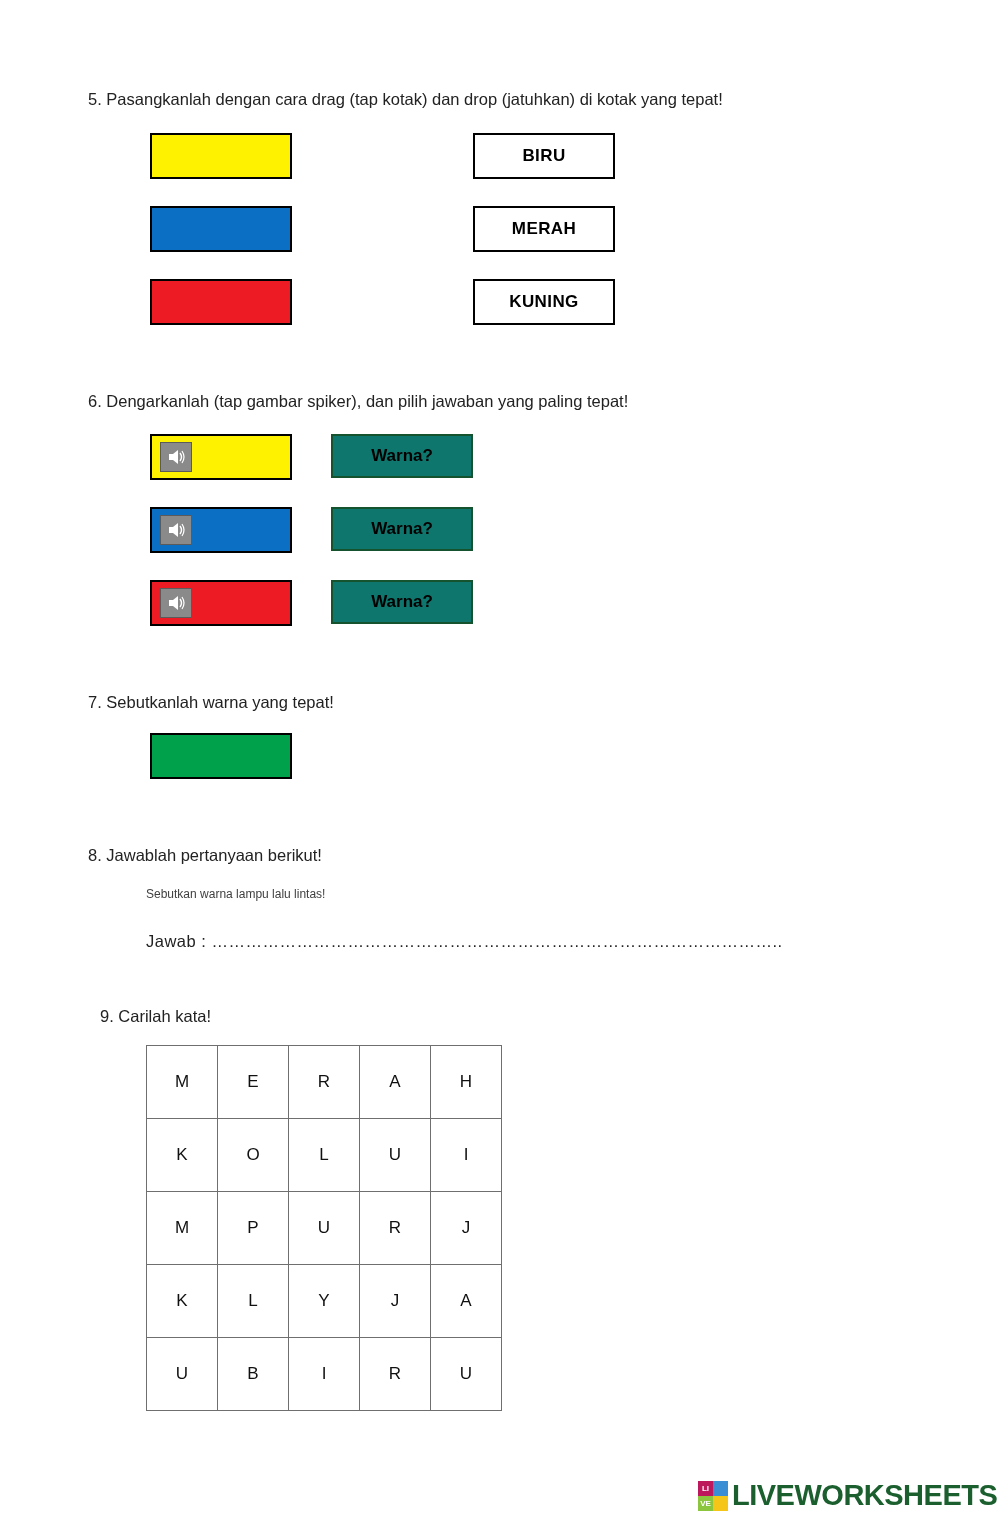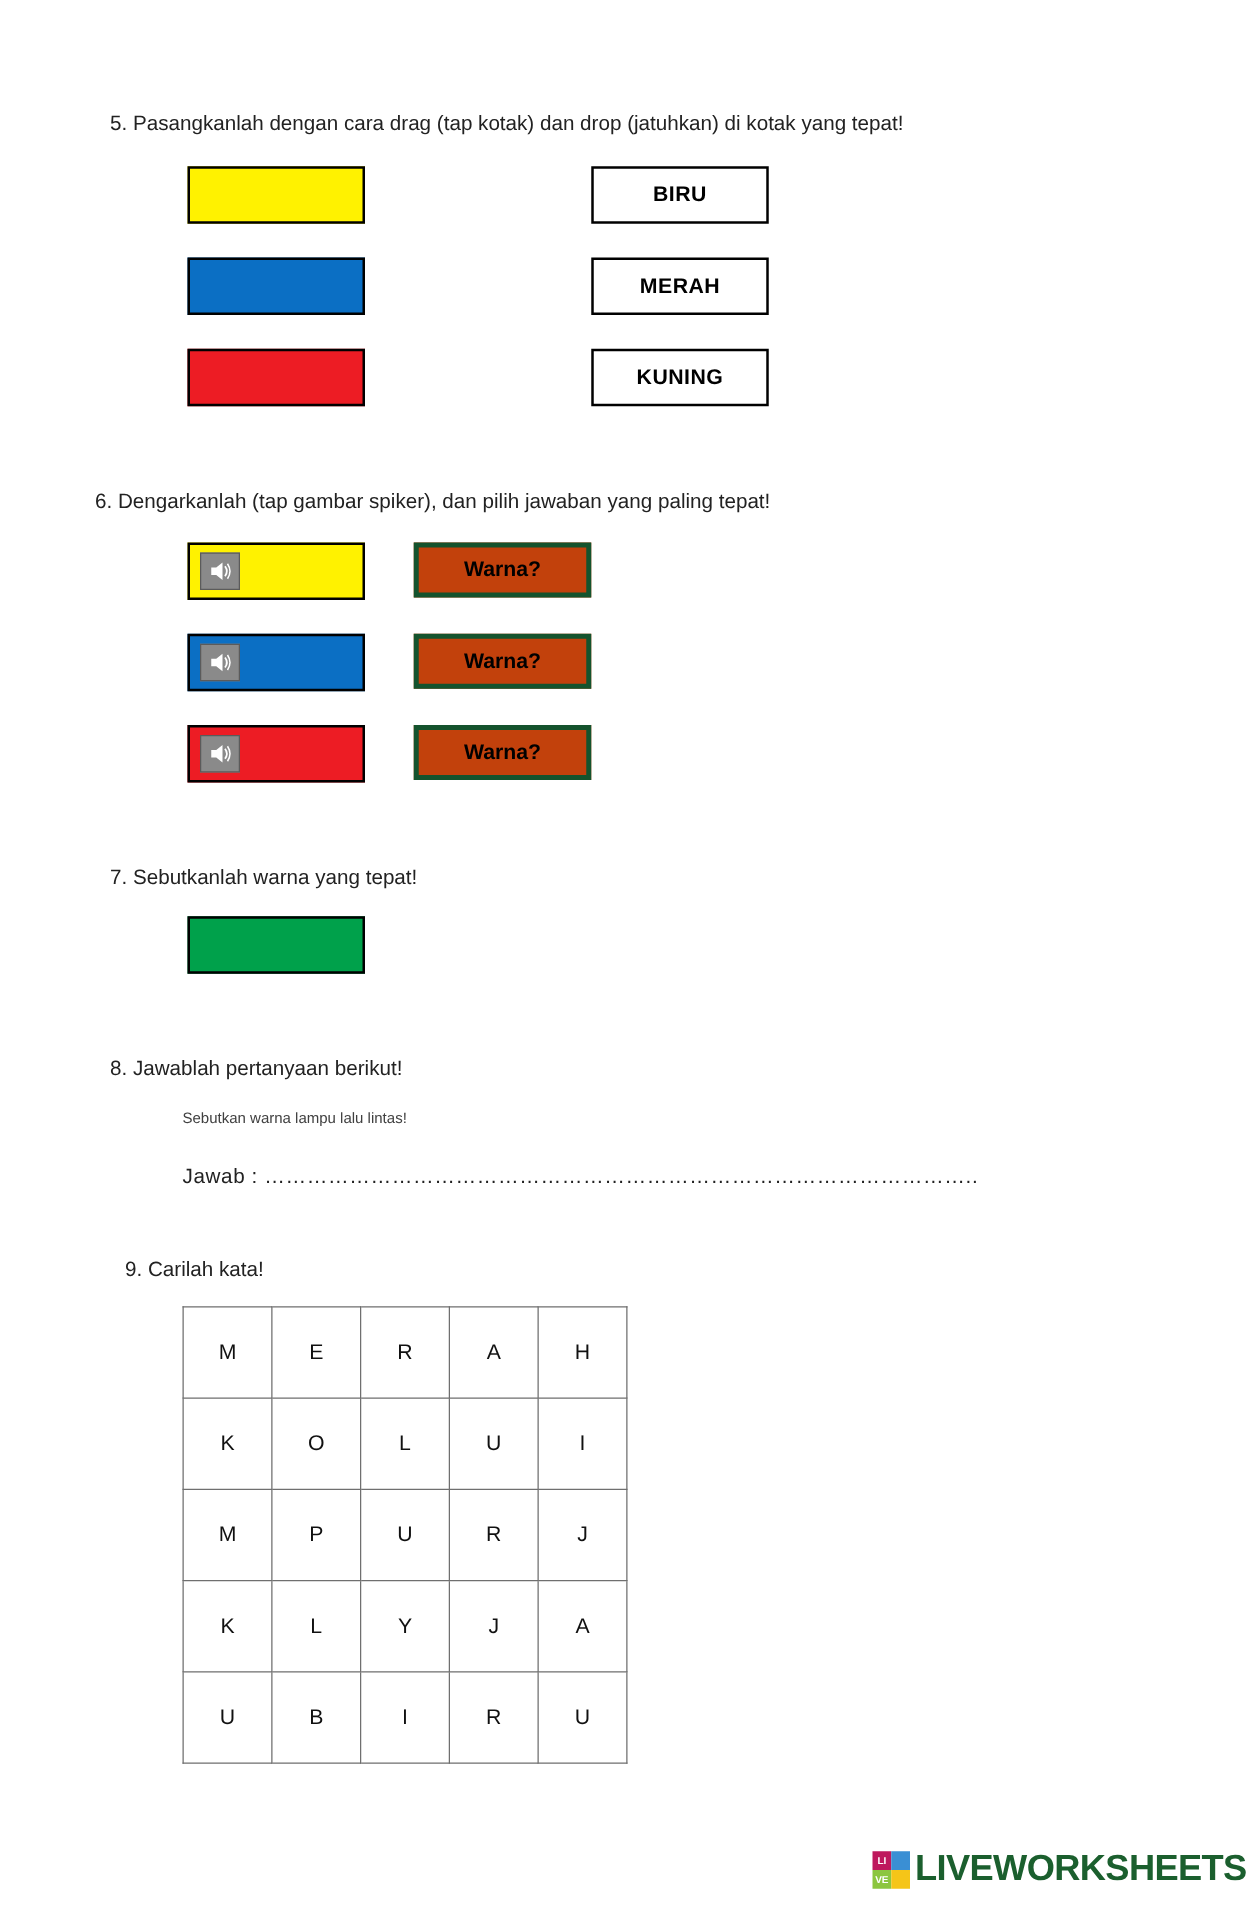--- a/index.html
+++ b/index.html
@@ -49,23 +49,23 @@
     font-size: 17px;
     font-weight: bold;
     letter-spacing: 0.4px;
     text-align: right;
   }
 
   .answer-box {
     position: absolute;
     width: 142px;
     height: 44px;
-    border: 4px solid #14532d;
-    box-sizing: border-box;
-    background: #c2410c;
+    border: 2px solid #14532d;
+    box-sizing: border-box;
+    background: #0f766e;
     display: flex;
     align-items: center;
     justify-content: center;
     font-size: 17px;
     font-weight: bold;
   }
 
   .speaker-box {
     position: absolute;
     width: 142px;
@@ -160,21 +160,21 @@
   <div class="q-text" style="left:88px; top:90px;">5. Pasangkanlah dengan cara drag (tap kotak) dan drop (jatuhkan) di kotak yang tepat!</div>
 
   <div class="color-box" id="q5-c0" style="left: 150px; top: 133px; background: rgb(255, 242, 0);"></div>
   <div class="color-box" id="q5-c1" style="left: 150px; top: 206px; background: rgb(11, 111, 196);"></div>
   <div class="color-box" id="q5-c2" style="left: 150px; top: 279px; background: rgb(237, 28, 36);"></div>
 
   <div class="word-box" style="left:473px; top:133px;">BIRU</div>
   <div class="word-box" style="left:473px; top:206px;">MERAH</div>
   <div class="word-box" style="left:473px; top:279px;">KUNING</div>
 
-  <div class="q-text" style="left:76px; top:392px;">6. Dengarkanlah (tap gambar spiker), dan pilih jawaban yang paling tepat!</div>
+  <div class="q-text" style="left:88px; top:392px;">6. Dengarkanlah (tap gambar spiker), dan pilih jawaban yang paling tepat!</div>
 
   <div class="speaker-box" id="q6-s0" style="left: 150px; top: 434px; background: rgb(255, 242, 0);">
     <span class="speaker-icon">
       <svg width="20" height="18" viewBox="0 0 20 18">
         <polygon points="3,6 7,6 12,2 12,16 7,12 3,12" fill="#ffffff"></polygon>
         <path d="M14 5 Q17 9 14 13" stroke="#ffffff" stroke-width="1.4" fill="none"></path>
         <path d="M16 3 Q20 9 16 15" stroke="#ffffff" stroke-width="1.2" fill="none"></path>
       </svg>
     </span>
   </div>

